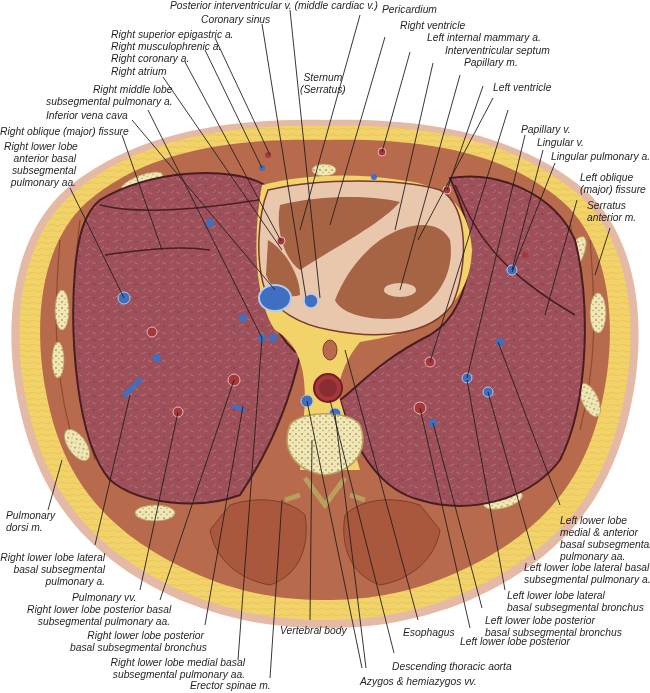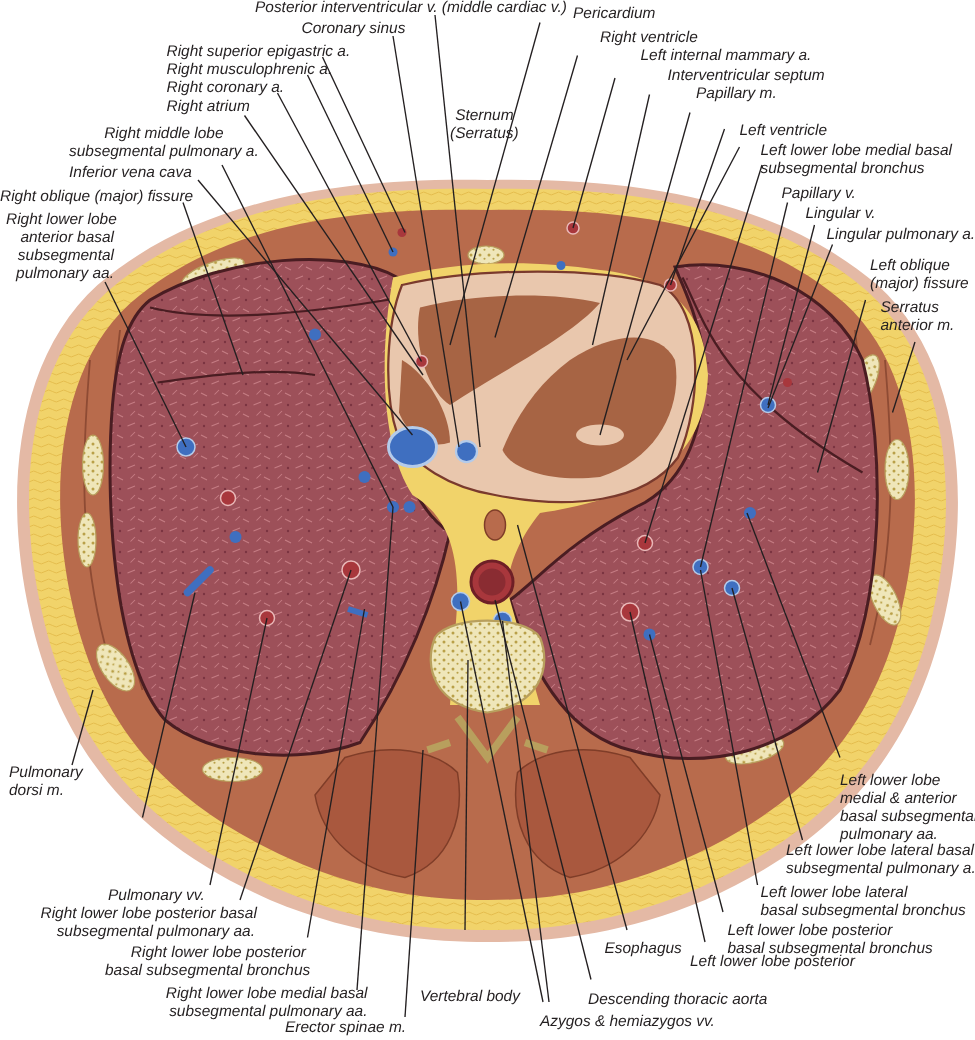--- a/index.html
+++ b/index.html
@@ -168,21 +168,21 @@
 <div class="lbl" style="left:111px;top:41px">
       <span>Right musculophrenic a.</span>
     </div>
 <div class="lbl" style="left:111px;top:53px">
       <span>Right coronary a.</span>
     </div>
 <div class="lbl" style="left:111px;top:66px">
       <span>Right atrium</span>
     </div>
 <div class="lbl r" style="left:46px;top:84px">
-      <span style="text-align:center">Right middle lobe</span>
+      <span style="text-align:right">Right middle lobe</span>
       <span>subsegmental pulmonary a.</span>
     </div>
 <div class="lbl" style="left:46px;top:110px">
       <span>Inferior vena cava</span>
     </div>
 <div class="lbl" style="left:0px;top:126px">
       <span>Right oblique (major) fissure</span>
     </div>
 <div class="lbl r" style="left:4px;top:141px;width:72px">
       <span>Right lower lobe</span>
@@ -205,24 +205,20 @@
     </div>
 <div class="lbl" style="left:445px;top:45px">
       <span>Interventricular septum</span>
     </div>
 <div class="lbl" style="left:464px;top:57px">
       <span>Papillary m.</span>
     </div>
 <div class="lbl" style="left:493px;top:82px">
       <span>Left ventricle</span>
     </div>
-<div class="lbl" style="left:507px;top:95px">
-      <span>Left lower lobe medial basal</span>
-      <span>subsegmental bronchus</span>
-    </div>
 <div class="lbl" style="left:521px;top:124px">
       <span>Papillary v.</span>
     </div>
 <div class="lbl" style="left:537px;top:137px">
       <span>Lingular v.</span>
     </div>
 <div class="lbl" style="left:551px;top:151px">
       <span>Lingular pulmonary a.</span>
     </div>
 <div class="lbl" style="left:580px;top:172px">
@@ -230,39 +226,44 @@
       <span>(major) fissure</span>
     </div>
 <div class="lbl" style="left:587px;top:200px">
       <span>Serratus</span>
       <span>anterior m.</span>
     </div>
 <div class="lbl" style="left:6px;top:510px">
       <span>Pulmonary</span>
       <span>dorsi m.</span>
     </div>
+<div class="lbl r" style="left:0px;top:552px;width:105px">
+      <span>Right lower lobe lateral</span>
+      <span>basal subsegmental</span>
+      <span>pulmonary a.</span>
+    </div>
 <div class="lbl" style="left:72px;top:592px">
       <span>Pulmonary vv.</span>
     </div>
 <div class="lbl r" style="left:27px;top:604px;width:143px">
       <span>Right lower lobe posterior basal</span>
       <span>subsegmental pulmonary aa.</span>
     </div>
 <div class="lbl r" style="left:70px;top:630px;width:134px">
       <span>Right lower lobe posterior</span>
       <span>basal subsegmental bronchus</span>
     </div>
 <div class="lbl r" style="left:110px;top:657px;width:135px">
       <span>Right lower lobe medial basal</span>
       <span>subsegmental pulmonary aa.</span>
     </div>
 <div class="lbl" style="left:190px;top:680px">
       <span>Erector spinae m.</span>
     </div>
-<div class="lbl" style="left:280px;top:659px">
+<div class="lbl" style="left:280px;top:625px">
       <span>Vertebral body</span>
     </div>
 <div class="lbl" style="left:403px;top:627px">
       <span>Esophagus</span>
     </div>
 <div class="lbl" style="left:392px;top:661px">
       <span>Descending thoracic aorta</span>
     </div>
 <div class="lbl" style="left:360px;top:676px">
       <span>Azygos &amp; hemiazygos vv.</span>

